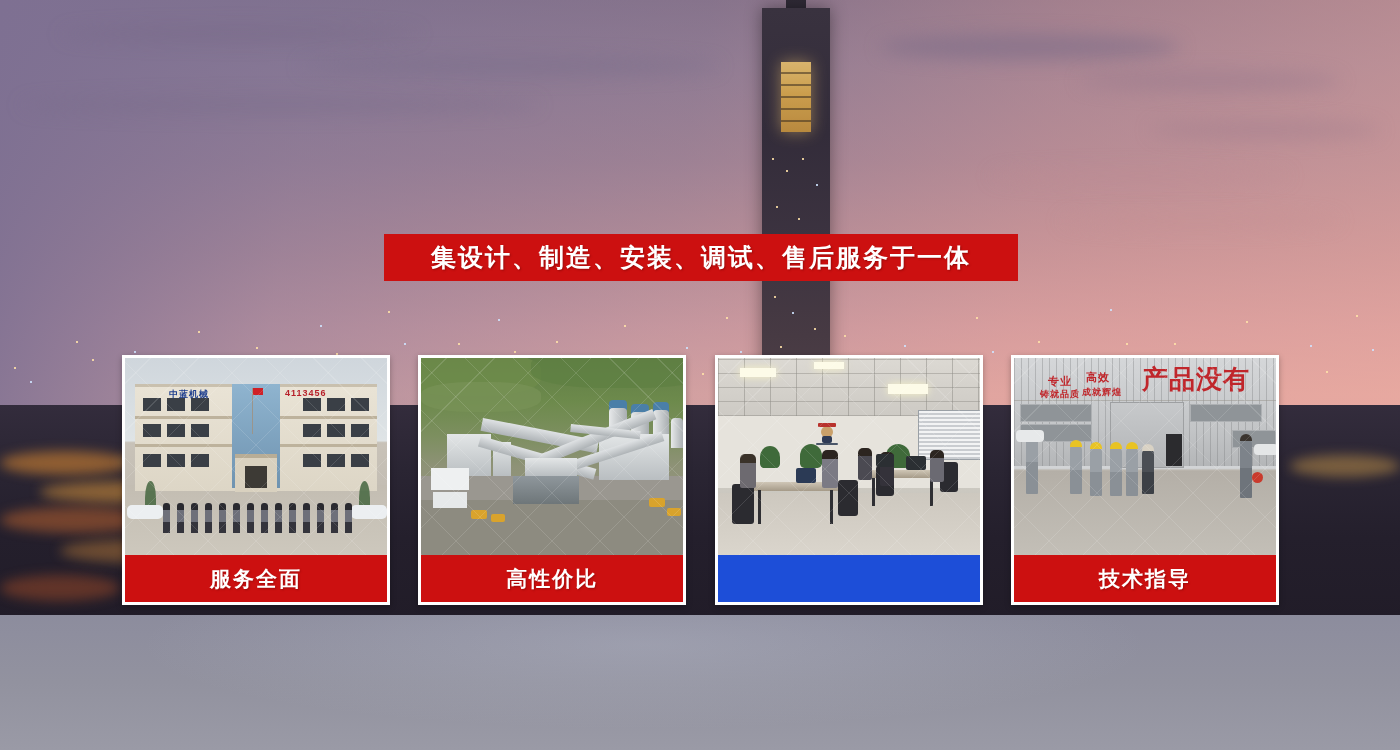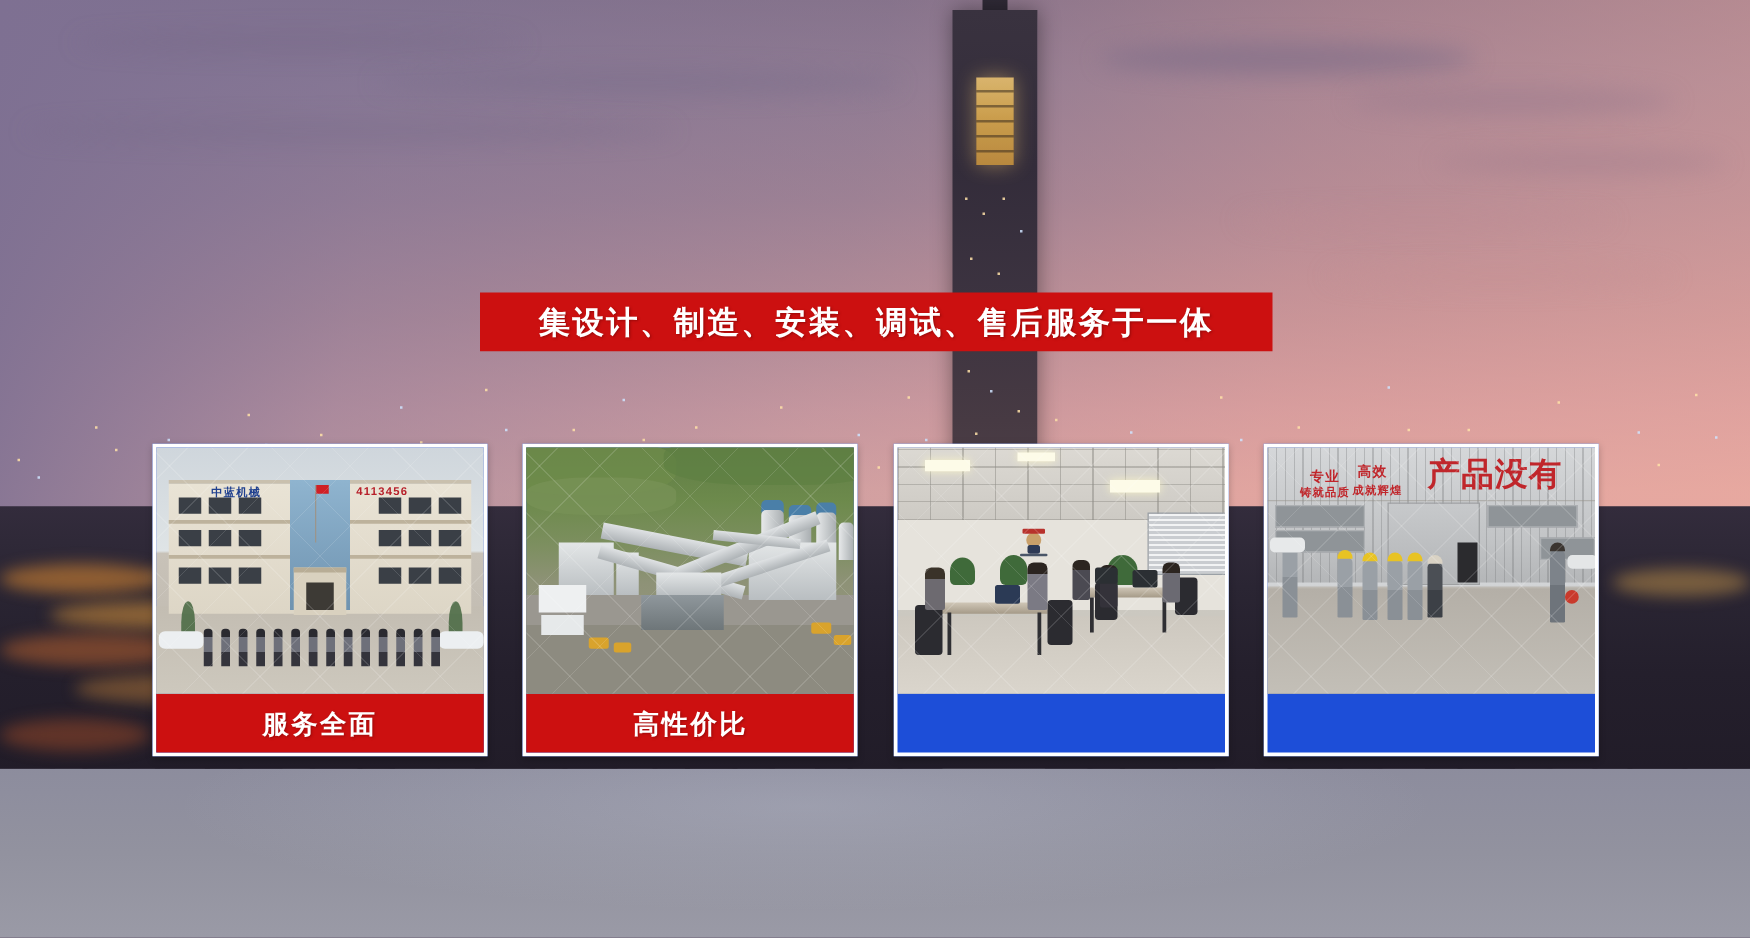--- a/index.html
+++ b/index.html
@@ -509,16 +509,17 @@
         <div class="helmet" style="left:112px;top:84px;background:#e8c324;"></div>
         <div class="worker" style="left:128px;top:92px;height:44px;background:linear-gradient(180deg,#4b4f55 0 22px,#3c4046 22px 44px);"></div>
         <div class="helmet" style="left:128px;top:86px;background:#d9d2c4;"></div>
         <div class="worker" style="left:226px;top:82px;height:58px;background:linear-gradient(180deg,#7d838a 0 28px,#6e747b 28px 58px);"></div>
         <div class="helmet" style="left:226px;top:76px;background:#3b3530;"></div>
         <div style="position:absolute;left:238px;top:114px;width:11px;height:11px;border-radius:50%;background:#c93a2c;"></div>
         <div class="car" style="position:absolute;left:2px;top:72px;width:28px;height:12px;background:#e7e9ea;border-radius:4px;"></div>
         <div class="car" style="position:absolute;left:240px;top:86px;width:24px;height:11px;background:#e4e6e7;border-radius:4px;"></div>
         <div class="wm"></div>
       </div>
+      <div class="caption">技术指导</div>
     </div>
 
   </div>
 </div>
 
 </body></html>

